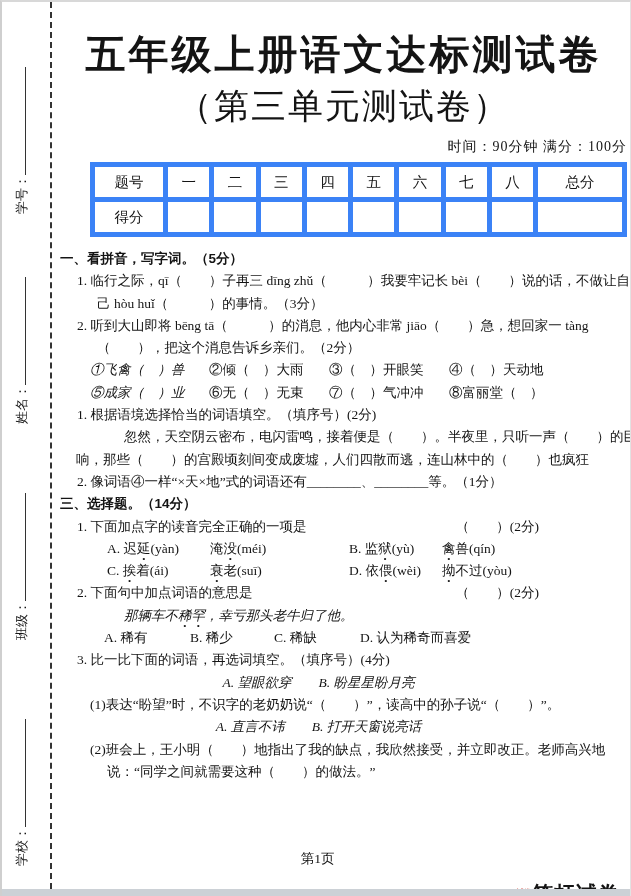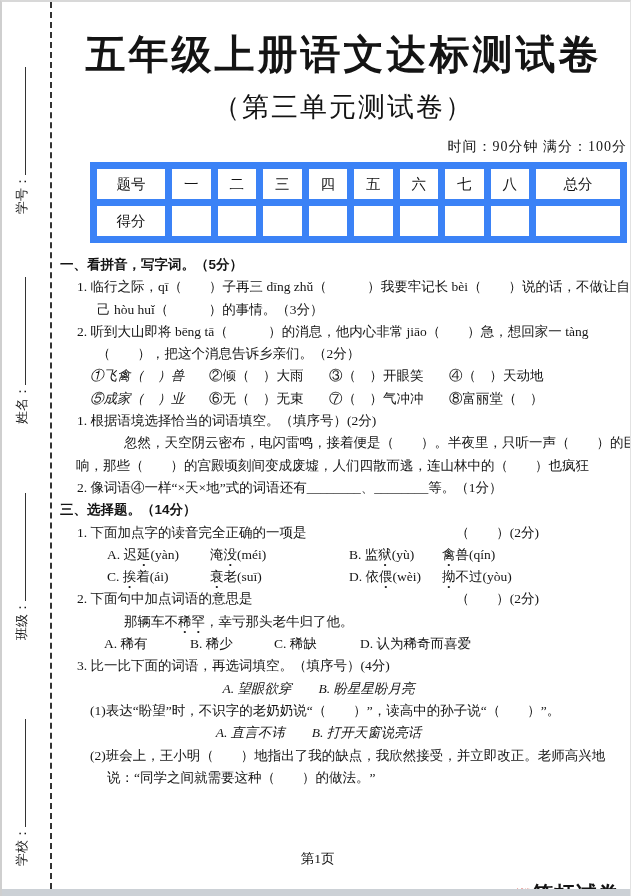--- a/index.html
+++ b/index.html
@@ -17,25 +17,25 @@
   
   .side-field {
     position:absolute; left:9px; transform:rotate(-90deg); transform-origin:0 0;
     white-space:nowrap; font-size:13px; line-height:20px;
   }
   .side-field .fill-line { display:inline-block; width:108px; height:14px; border-bottom:1.4px solid #333; }
   .sf-1 { top:212px; } .sf-2 { top:422px; } .sf-3 { top:638px; } .sf-4 { top:864px; }
 
   .content { position:absolute; left:58px; top:20px; width:567px; }
   .title { margin:6px 0 0 0; font-size:40px; font-weight:700; text-align:center; letter-spacing:3px; line-height:53px; }
-  .subtitle { margin:8px 0 0 0; font-size:27px; font-weight:400; text-align:center; letter-spacing:2px; line-height:36px; }
+  .subtitle { margin:8px 0 0 0; font-size:35px; font-weight:400; text-align:center; letter-spacing:2px; line-height:36px; }
   .meta { margin-top:12px; text-align:right; font-size:14px; line-height:20px; letter-spacing:1px; }
 
   .score-table { margin:5px 0 0 30px; border-collapse:collapse; width:537px; table-layout:fixed; }
-  .score-table td { border:7px solid #3b82f6; height:30px; text-align:center; font-size:14.5px; padding:0; }
+  .score-table td { border:5px solid #3b82f6; height:30px; text-align:center; font-size:14.5px; padding:0; }
   .score-table td:first-child { width:68px; }
   .score-table td:last-child { width:84px; }
 
   
   #lines { margin-top:11px; }
   .line { font-size:13.5px; line-height:22.3px; white-space:pre; }
   .line .cell { display:inline-block; white-space:pre; }
   .h { font-weight:700; font-family:"Liberation Sans","DejaVu Sans",sans-serif; }
   .item { margin-left:17px; }
   .cont { margin-left:37px; }
@@ -43,21 +43,21 @@
   .pfirst { margin-left:64px; }
   .sub { margin-left:30px; }
   .subcont { margin-left:47px; }
   .row4 { margin-left:30px; display:flex; }
   .row4 .cell:nth-child(1){ width:119px;font-style:italic; } .row4 .cell:nth-child(2){ width:120px; } .row4 .cell:nth-child(3){ width:120px; }
   .optrow { margin-left:47px; display:flex; }
   .optrow .cell:nth-child(1){ width:103px; } .optrow .cell:nth-child(2){ width:139px; } .optrow .cell:nth-child(3){ width:93px; }
   .optrow2 { margin-left:44px; display:flex; }
   .optrow2 .cell:nth-child(1){ width:86px; } .optrow2 .cell:nth-child(2){ width:84px; } .optrow2 .cell:nth-child(3){ width:86px; }
   .split { margin-left:17px; display:flex; justify-content:space-between; padding-right:88px;gap:41px; }
-  .kai { }
+  .kai { font-style:italic; }
   .ind64 { margin-left:64px; }
   .kaicenter { font-style:italic; text-align:center; padding-right:50px; }
 
   
   .dot { position:relative; display:inline-block; }
   .dot::after {
     content:"•"; position:absolute; left:50%; transform:translateX(-50%);
     bottom:-0.42em; font-size:9px; line-height:1; font-style:normal;
   }
 

